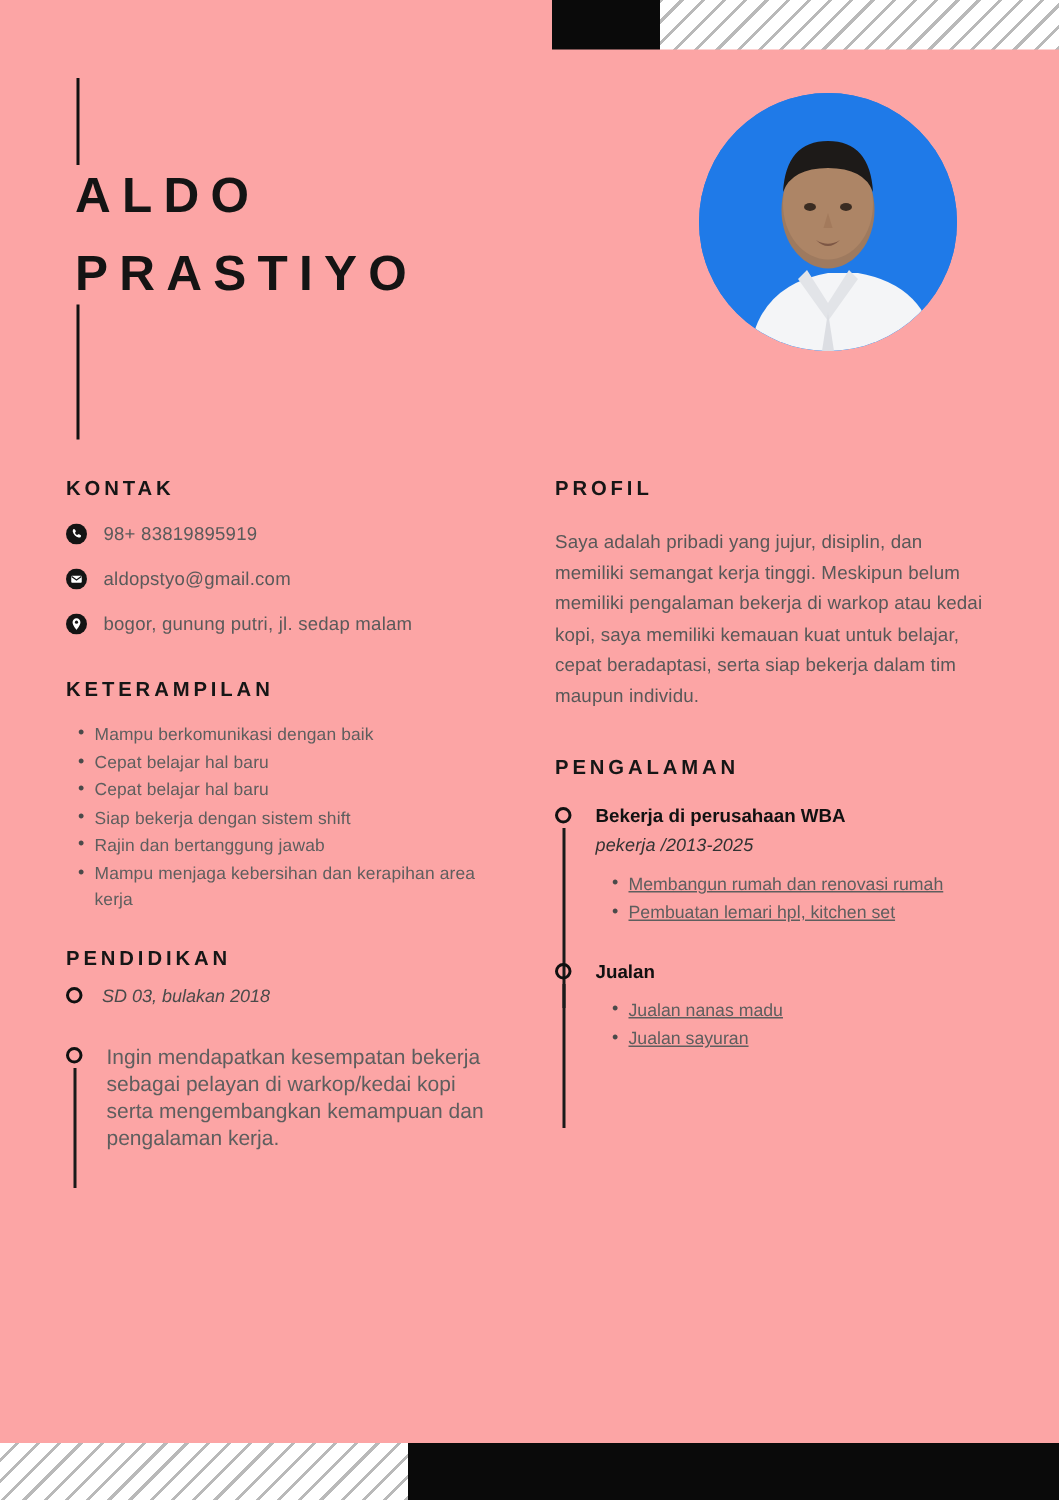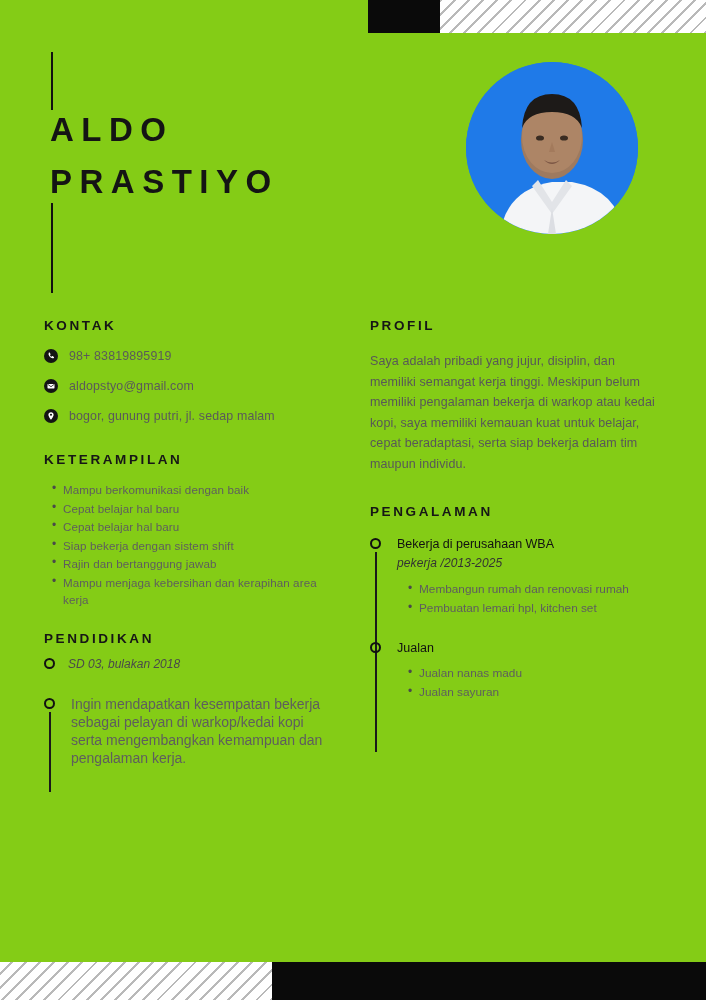--- a/index.html
+++ b/index.html
@@ -2,21 +2,21 @@
 <html><head>
 <meta charset="utf-8">
 <style>
   * { box-sizing: border-box; margin: 0; padding: 0; }
   html, body {
     width: 706px; height: 1000px;
     background: #ffffff;
     font-family: "Liberation Sans", sans-serif;
     overflow: hidden;
   }
-  .page { position: relative; width: 706px; height: 1000px; background:#84cc16; }
+  .page { position: relative; width: 706px; height: 1000px; background:#fca5a5; }
 
   
   .deco-top-black {
     position:absolute; left:368px; top:0; width:72px; height:33px;
     background:#0a0a0a;
   }
   .deco-top-stripes {
     position:absolute; left:440px; top:0; width:266px; height:33px;
     background: repeating-linear-gradient(
       -45deg,
@@ -91,36 +91,36 @@
   .ring-item { position:relative; padding-left:26px; margin-bottom:8px; }
   .ring {
     position:absolute; left:0; top:3px; width:11px; height:11px;
     border:2px solid #111; border-radius:50%;
   }
   .ring-line {
     position:absolute; left:5px; top:17px; width:1.6px;
     background:#1a1a1a;
   }
   .ring-title {
-    font-size:12.5px; font-weight:400; color:#111; line-height:18px;
+    font-size:12.5px; font-weight:700; color:#111; line-height:18px;
   }
   .ring-sub {
     font-size:12px; font-style:italic; color:#333;
     line-height:19px; margin-top:1px; letter-spacing:.1px;
   }
   .ring-plain {
     font-size:12px; font-style:italic; color:#4a4a4a; line-height:18px;
   }
   .ring-body {
     font-size:14px; color:#5e5e5e; line-height:18px;
   }
   ul.sublist { list-style:none; padding-left:22px; margin-top:7px; }
   ul.sublist li {
     position:relative; font-size:11.8px; color:#5e5e5e;
-    line-height:18px; margin-bottom:1px;
+    line-height:18px; margin-bottom:1px;text-decoration:underline;
   }
   ul.sublist li::before {
     content:"•"; position:absolute; left:-11px; top:-1px;
     color:#4a4a4a; font-size:12px;
   }
 
   
   .profil-text {
     font-size:12.5px; color:#585858; line-height:20.5px; letter-spacing:.1px;
   }

